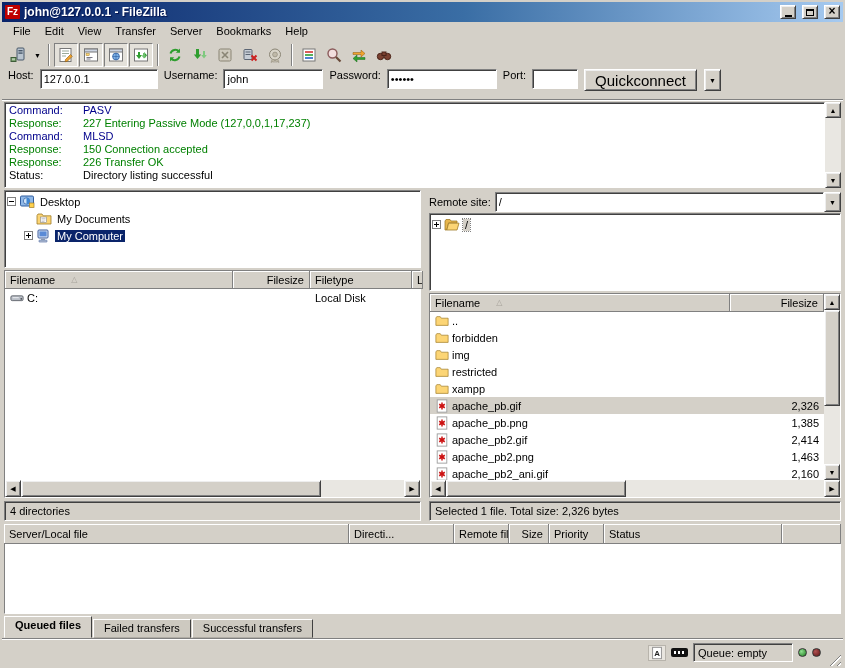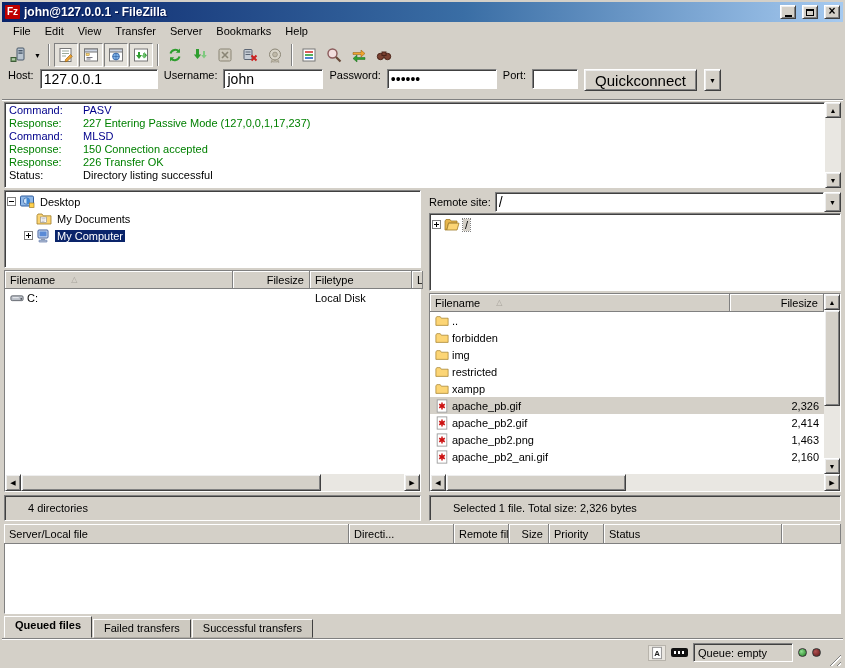--- a/index.html
+++ b/index.html
@@ -34,21 +34,21 @@
   .tool-arrow{width:13px;height:22px;display:flex;align-items:center;justify-content:center;font-size:7px;color:#000;}
   .tsep{width:2px;height:22px;border-left:1px solid #808080;border-right:1px solid #fff;margin:0 3px;}
   .i18{width:18px;height:18px;display:block;}
   .i16{width:16px;height:16px;display:block;flex:0 0 auto;}
   .i14{width:14px;height:14px;display:block;flex:0 0 auto;}
   
   .quickbar{height:31px;display:flex;padding:0 6px;gap:6px;flex:0 0 auto;
     border-bottom:1px solid #808080;box-shadow:0 1px 0 #fff;}
   .qlabel{white-space:nowrap;}
   .tinput{height:20px;background:#fff;border:1px solid #808080;border-right-color:#fff;border-bottom-color:#fff;
-    box-shadow:inset 1px 1px 0 #404040;font-family:"Liberation Sans",sans-serif;font-size:14px;padding:1px 3px;}
+    box-shadow:inset 1px 1px 0 #404040;font-family:"Liberation Sans",sans-serif;font-size:11px;padding:1px 3px;}
   .w-host{width:118px;} .w-user{width:100px;} .w-pass{width:110px;} .w-port{width:46px;}
   .qc-btn{height:22px;padding:0 10px;background:#d4d0c8;border:1px solid;border-color:#fff #404040 #404040 #fff;
     box-shadow:inset 1px 1px 0 #eee, inset -1px -1px 0 #808080;font-family:"Liberation Sans",sans-serif;font-size:15px;}
   .qc-arrow{width:17px;height:22px;background:#d4d0c8;border:1px solid;border-color:#fff #404040 #404040 #fff;
     box-shadow:inset 1px 1px 0 #eee, inset -1px -1px 0 #808080;font-size:7px;display:flex;align-items:center;justify-content:center;margin-left:1px;}
   
   .sunken{background:#fff;border:1px solid #808080;border-right-color:#fff;border-bottom-color:#fff;
     box-shadow:inset 1px 1px 0 #404040;}
   
   .log-wrap{height:86px;margin:2px 2px 2px 2px;display:flex;flex:0 0 auto;}
@@ -94,23 +94,23 @@
   .lheader{display:flex;flex:0 0 auto;height:18px;background:#d4d0c8;}
   .hcell{background:#d4d0c8;border-right:1px solid #808080;border-bottom:1px solid #808080;
     box-shadow:inset 1px 1px 0 #fff;padding:2px 5px;white-space:nowrap;overflow:hidden;display:flex;align-items:center;}
   .hcell.num{justify-content:flex-end;}
   .sort-asc::after{content:"△";font-size:8px;color:#a8a49c;margin-left:16px;}
   .lbody{flex:1;background:#fff;overflow:hidden;position:relative;}
   .frow{display:flex;align-items:center;height:17px;white-space:nowrap;}
   .frow.sel{background:#d4d0c8;}
   .fcell{padding:0 5px;display:flex;align-items:center;gap:3px;overflow:hidden;}
   .fcell.num{justify-content:flex-end;}
-  .status-row{height:26px;margin:3px 2px 0 2px;background:#d4d0c8;border:1px solid #808080;
+  .status-row{height:20px;margin:3px 2px 0 2px;background:#d4d0c8;border:1px solid #808080;
     border-right-color:#fff;border-bottom-color:#fff;box-shadow:inset 1px 1px 0 #404040;
-    display:flex;align-items:center;padding:0 23px;flex:0 0 auto;}
+    display:flex;align-items:center;padding:0 5px;flex:0 0 auto;}
   
   .lc-name{width:228px;flex:0 0 auto;} .lc-size{width:77px;flex:0 0 auto;}
   .lc-type{width:102px;flex:0 0 auto;} .lc-mod{flex:1;min-width:0;}
   .rc-name{width:300px;flex:0 0 auto;} .rc-size{width:98px;flex:0 0 auto;}
   
   .queue-wrap{flex:0 0 auto;margin:3px 2px 0 2px;display:flex;flex-direction:column;height:90px;}
   .qheader{display:flex;height:20px;flex:0 0 auto;background:#d4d0c8;}
   .qc0{width:345px;flex:0 0 auto;} .qc1{width:105px;flex:0 0 auto;} .qc2{width:55px;flex:0 0 auto;}
   .qc3{width:40px;flex:0 0 auto;} .qc4{width:55px;flex:0 0 auto;} .qc5{width:178px;flex:0 0 auto;}
   .qc6{flex:1;min-width:0;}
@@ -478,20 +478,32 @@
               <div class="fcell num" style="flex:1">2,326</div>
             </div>
             <div class="frow">
               <div class="fcell rc-name">
                       <svg class="i14" viewBox="0 0 16 16">
                         <rect x="2.5" y="1" width="11" height="14" fill="#fff" stroke="#9a9a9a"></rect>
                         <g stroke="#cc1111" stroke-width="1.7">
                           <path d="M8 4v8M4.8 6l6.4 4M11.2 6l-6.4 4"></path>
                         </g>
                       </svg>
+                      <span>apache_pb.png</span>
+                    </div>
+              <div class="fcell num" style="flex:1">1,385</div>
+            </div>
+            <div class="frow">
+              <div class="fcell rc-name">
+                      <svg class="i14" viewBox="0 0 16 16">
+                        <rect x="2.5" y="1" width="11" height="14" fill="#fff" stroke="#9a9a9a"></rect>
+                        <g stroke="#cc1111" stroke-width="1.7">
+                          <path d="M8 4v8M4.8 6l6.4 4M11.2 6l-6.4 4"></path>
+                        </g>
+                      </svg>
                       <span>apache_pb2.gif</span>
                     </div>
               <div class="fcell num" style="flex:1">2,414</div>
             </div>
             <div class="frow">
               <div class="fcell rc-name">
                       <svg class="i14" viewBox="0 0 16 16">
                         <rect x="2.5" y="1" width="11" height="14" fill="#fff" stroke="#9a9a9a"></rect>
                         <g stroke="#cc1111" stroke-width="1.7">
                           <path d="M8 4v8M4.8 6l6.4 4M11.2 6l-6.4 4"></path>

